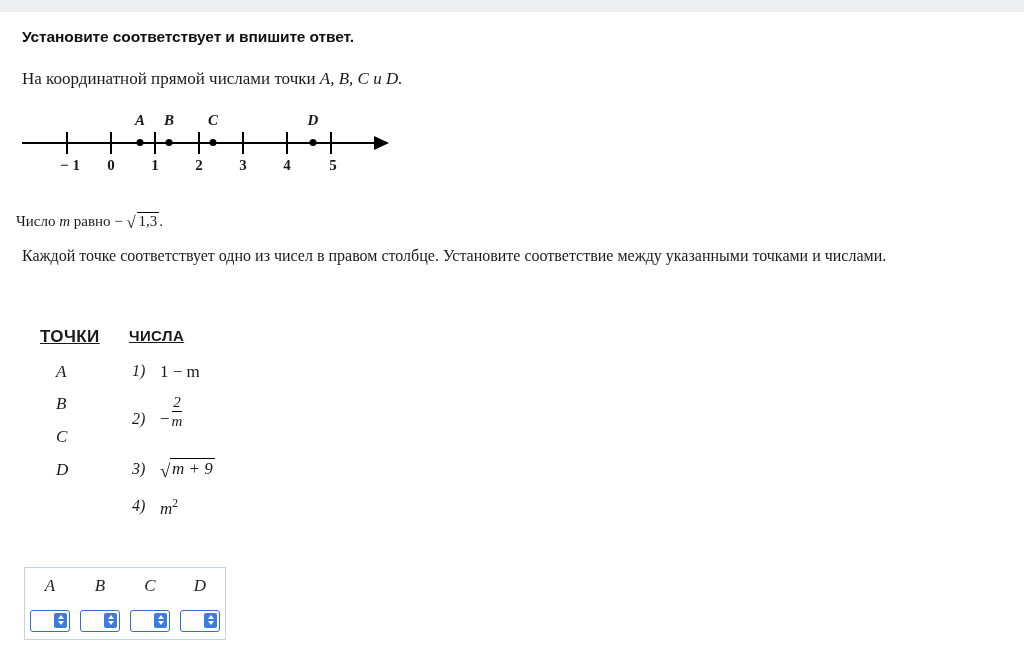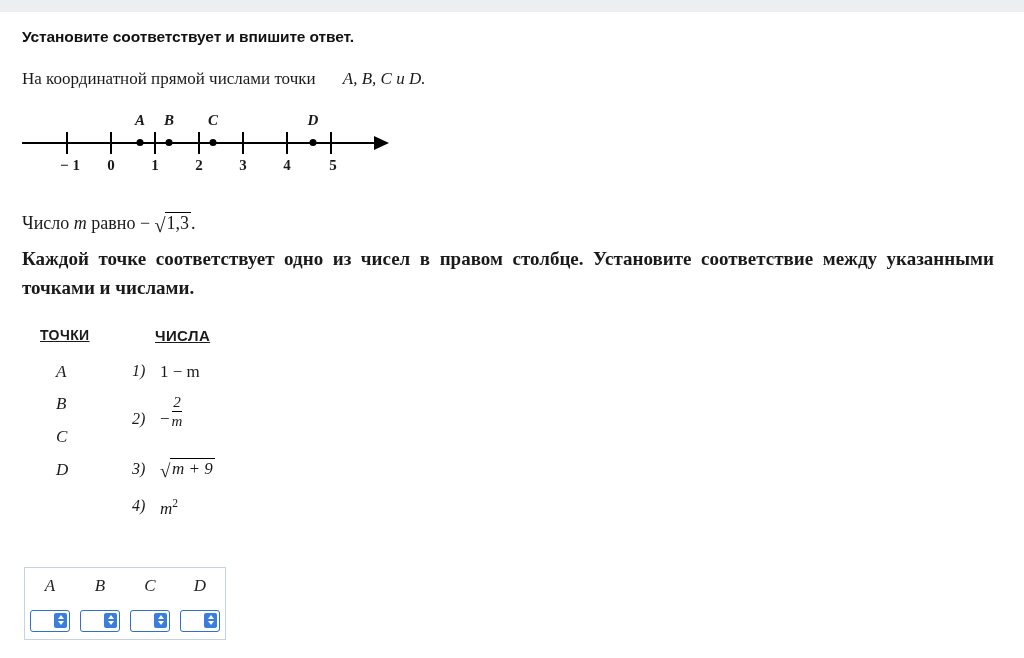--- a/index.html
+++ b/index.html
@@ -36,21 +36,21 @@
     font-weight: bold;
     font-size: 15.5px;
     letter-spacing: -0.1px;
     color: #111111;
   }
   .intro {
     position: absolute;
     left: 22px; top: 57px;
     font-size: 17px;
   }
-  .intro i { font-family: "Liberation Serif", serif; font-style: italic; margin-left: 23px; }
+  .intro i { font-family: "Liberation Serif", serif; font-style: italic; }
 
   
   .numline {
     position: absolute;
     left: 22px; top: 100px;
     width: 400px;
     height: 70px;
   }
   .axis {
     position: absolute;
@@ -96,47 +96,46 @@
     position: absolute;
     top: 27px;
     width: 7px; height: 7px;
     border-radius: 50%;
     background: #000;
     transform: translateX(-50%);
   }
 
   .mline {
     position: absolute;
-    left: 22px; top: 200px;
-    font-size: 18px;
+    left: 16px; top: 200px;
+    font-size: 15px;
   }
   .mline i { font-style: italic; }
   .para {
     position: absolute;
     left: 22px; top: 232px;
     width: 972px;
-    font-size: 19px;
+    font-size: 16px;
     text-align: justify;
     line-height: 1.55;
-    font-weight: bold;
   }
 
   
   .col-head-points {
     position: absolute;
     left: 40px; top: 315px;
     font-family: "Liberation Sans", sans-serif;
     font-weight: bold;
-    font-size: 14px;
+    font-size: 17px;
     text-decoration: underline;
     letter-spacing: 0.4px;
   }
   .col-head-numbers {
     position: absolute;
-    left: 155px; top: 315px;
+    left: 129px; top: 315px;
     font-family: "Liberation Sans", sans-serif;
     font-weight: bold;
     font-size: 15px;
     text-decoration: underline;
     letter-spacing: 0.4px;
   }
   .pt {
     position: absolute;
     left: 56px;
     font-style: italic;

